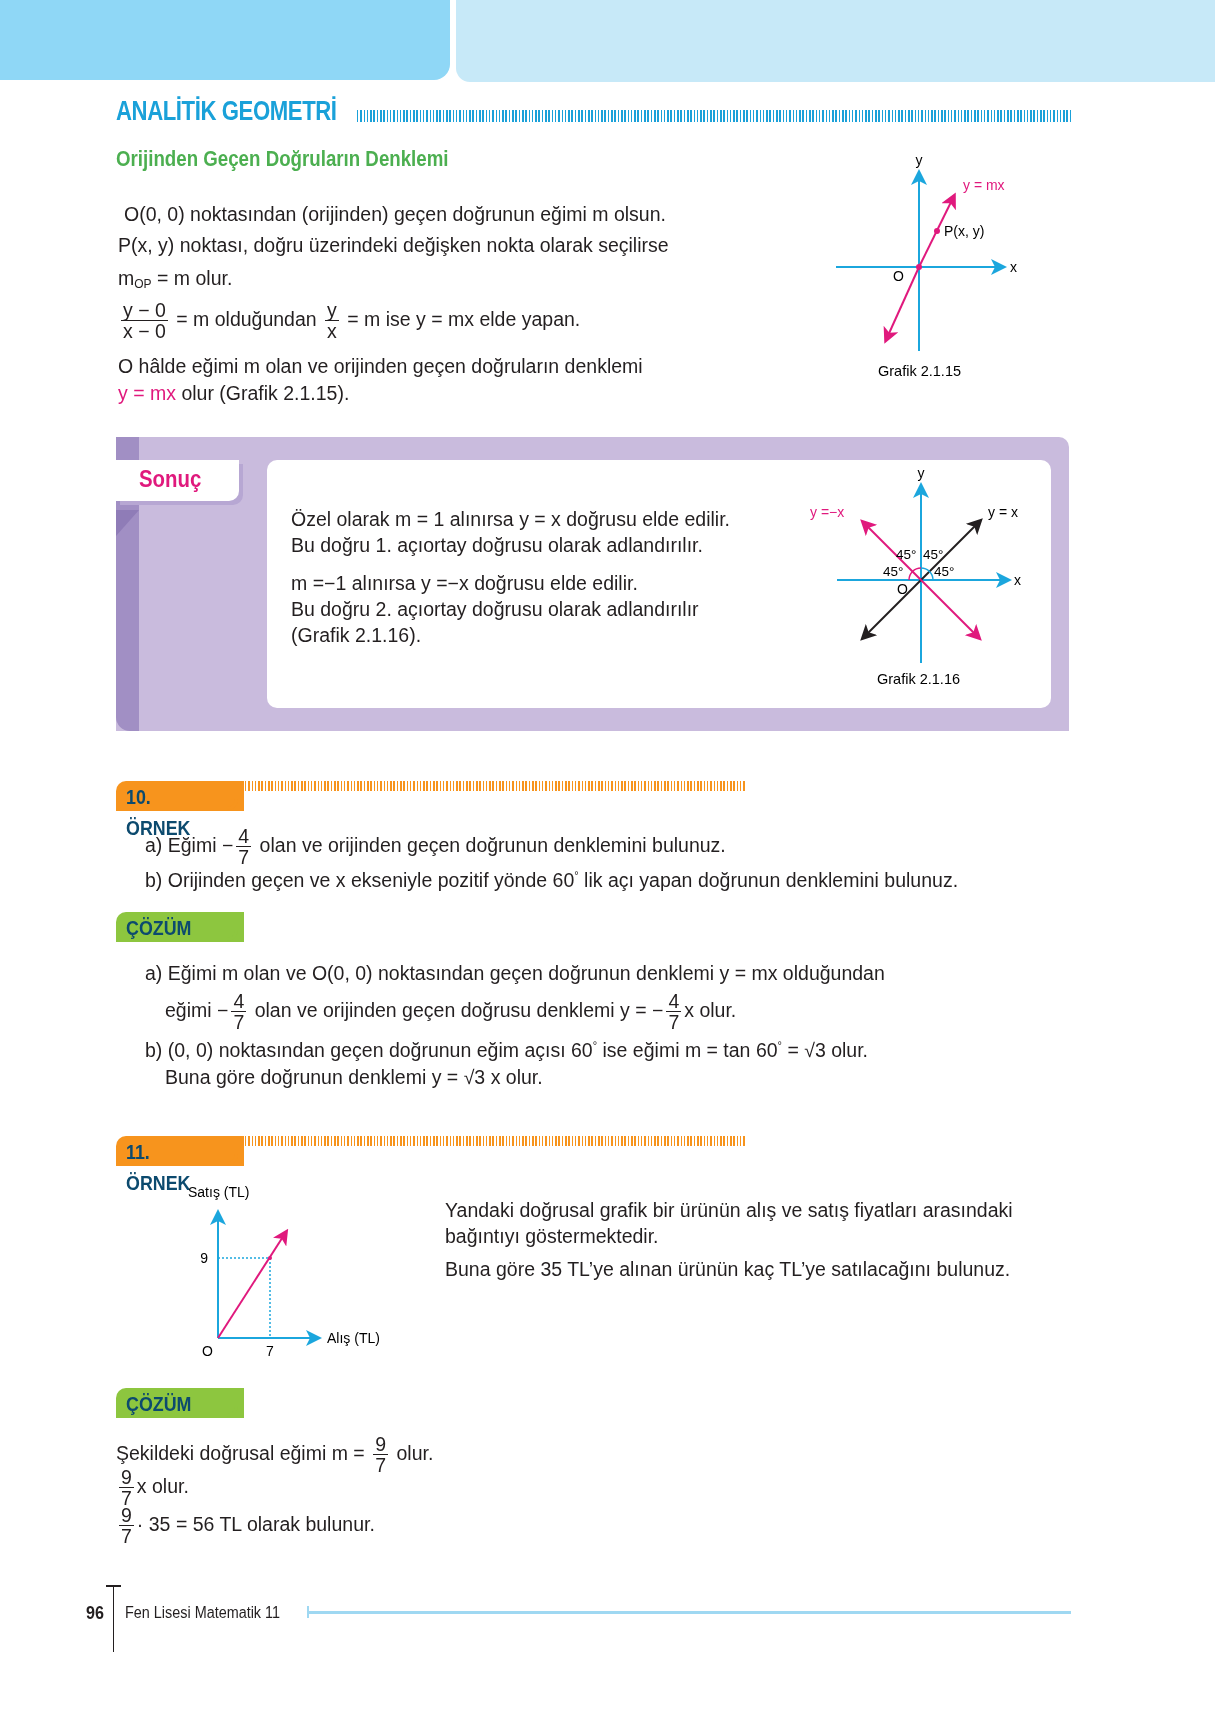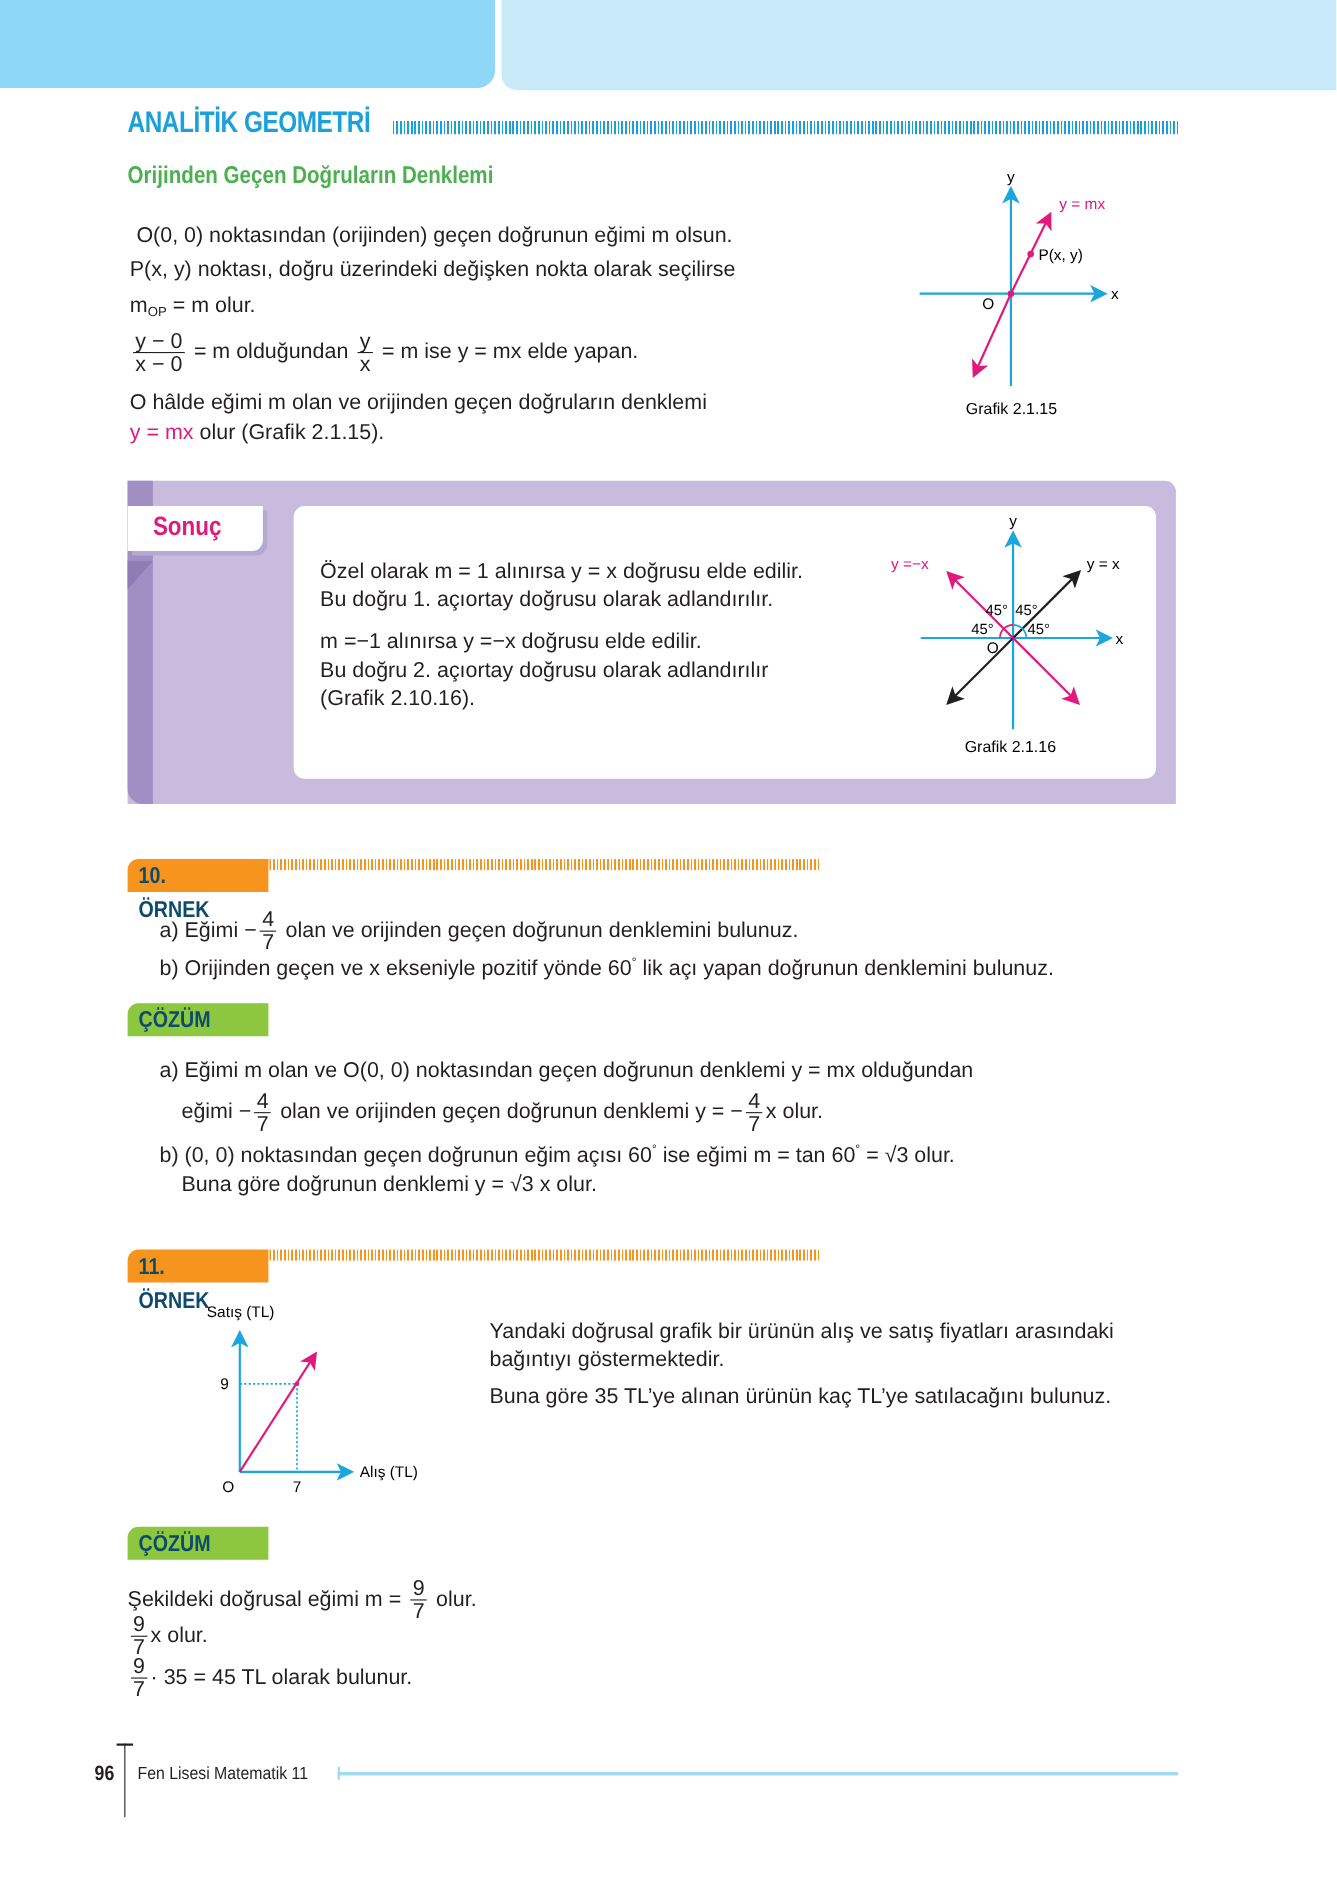--- a/index.html
+++ b/index.html
@@ -95,21 +95,21 @@
 <div class="abs sonuc-strip"></div>
 <div class="abs sonuc-tab"></div>
 <div class="abs sonuc-tab-label">Sonuç</div>
 <div class="abs" style="left:116px; top:510px; width:0; height:0; border-top:26px solid #8f7cb7; border-right:23px solid transparent;"></div>
 <div class="abs sonuc-inner"></div>
 
 <div class="abs para" style="left:291px; top:505px;">Özel olarak  m = 1  alınırsa  y = x  doğrusu elde edilir.</div>
 <div class="abs para" style="left:291px; top:531px;">Bu doğru 1. açıortay doğrusu olarak adlandırılır.</div>
 <div class="abs para" style="left:291px; top:569px;"> m =−1  alınırsa  y =−x  doğrusu elde edilir.</div>
 <div class="abs para" style="left:291px; top:595px;">Bu doğru 2. açıortay doğrusu olarak adlandırılır</div>
-<div class="abs para" style="left:291px; top:621px;">(Grafik 2.10.16).</div>
+<div class="abs para" style="left:291px; top:621px;">(Grafik 2.1.16).</div>
 
 <svg class="abs" style="left:790px; top:455px;" width="290" height="240">
   <defs>
     <marker id="ab2" markerWidth="8" markerHeight="8" refX="6" refY="4" orient="auto">
         <path d="M0,0 L8,4 L0,8 L2,4 Z" fill="#1ba6dd"></path>
       </marker>
     <marker id="ap2" markerWidth="8" markerHeight="8" refX="6" refY="4" orient="auto">
         <path d="M0,0 L8,4 L0,8 L2,4 Z" fill="#e0197d"></path>
       </marker>
     <marker id="ak2" markerWidth="8" markerHeight="8" refX="6" refY="4" orient="auto">
@@ -149,21 +149,21 @@
   <span>b) Orijinden geçen ve x ekseniyle pozitif yönde  60</span><span class="sup">°</span><span>  lik açı yapan doğrunun denklemini bulunuz.</span>
 </div>
 
 <div class="abs badge badge-green" style="left:116px; top:912px; width:108px;">
   <span class="lbl">ÇÖZÜM</span>
 </div>
 <div class="abs badge-hook" style="left:227px; top:912px; border-color:#8dc63f;"></div>
 
 <div class="abs para" style="left:145px; top:959px;">a) Eğimi m olan ve  O(0, 0)  noktasından geçen doğrunun denklemi  y = mx  olduğundan</div>
 <div class="abs para" style="left:165px; top:991px;">
-  <span>eğimi  −</span><span class="frac"><span class="num">4</span><span class="den">7</span></span><span> olan ve orijinden geçen doğrunun denklemi  y = −</span><span class="frac"><span class="num">4</span><span class="den">7</span></span><span>x  olur.</span>
+  <span>eğimi  −</span><span class="frac"><span class="num">4</span><span class="den">7</span></span><span> olan ve orijinden geçen doğrusu denklemi  y = −</span><span class="frac"><span class="num">4</span><span class="den">7</span></span><span>x  olur.</span>
 </div>
 <div class="abs para" style="left:145px; top:1031px;">
   <span>b)  (0, 0)  noktasından geçen doğrunun eğim açısı  60</span><span class="sup">°</span><span>  ise eğimi  m = tan 60</span><span class="sup">°</span><span> = √3  olur.</span>
 </div>
 <div class="abs para" style="left:165px; top:1063px;">Buna göre doğrunun denklemi  y = √3 x  olur.</div>
 
 <div class="abs badge badge-orange" style="left:116px; top:1136px; width:108px;">
   <span class="lbl">11. ÖRNEK</span>
 </div>
 <div class="abs badge-hook" style="left:227px; top:1136px; border-color:#f7941d;"></div>
@@ -200,21 +200,21 @@
 </div>
 <div class="abs badge-hook" style="left:227px; top:1388px; border-color:#8dc63f;"></div>
 
 <div class="abs para" style="left:116px; top:1434px;">
   <span>Şekildeki doğrusal eğimi  m = </span><span class="frac"><span class="num">9</span><span class="den">7</span></span><span> olur.</span>
 </div>
 <div class="abs para" style="left:116px; top:1467px;">
   <span class="frac"><span class="num">9</span><span class="den">7</span></span><span>x  olur.</span>
 </div>
 <div class="abs para" style="left:116px; top:1505px;">
-  <span class="frac"><span class="num">9</span><span class="den">7</span></span><span>· 35 = 45 TL  olarak bulunur.</span>
+  <span class="frac"><span class="num">9</span><span class="den">7</span></span><span>· 35 = 56 TL  olarak bulunur.</span>
 </div>
 
 <div class="abs footer-tline"></div>
 <div class="abs footer-vline"></div>
 <div class="abs footer-num">96</div>
 <div class="abs footer-text">Fen Lisesi Matematik 11</div>
 <div class="abs footer-rule-cap"></div>
 <div class="abs footer-rule"></div>
 
 </body></html>

